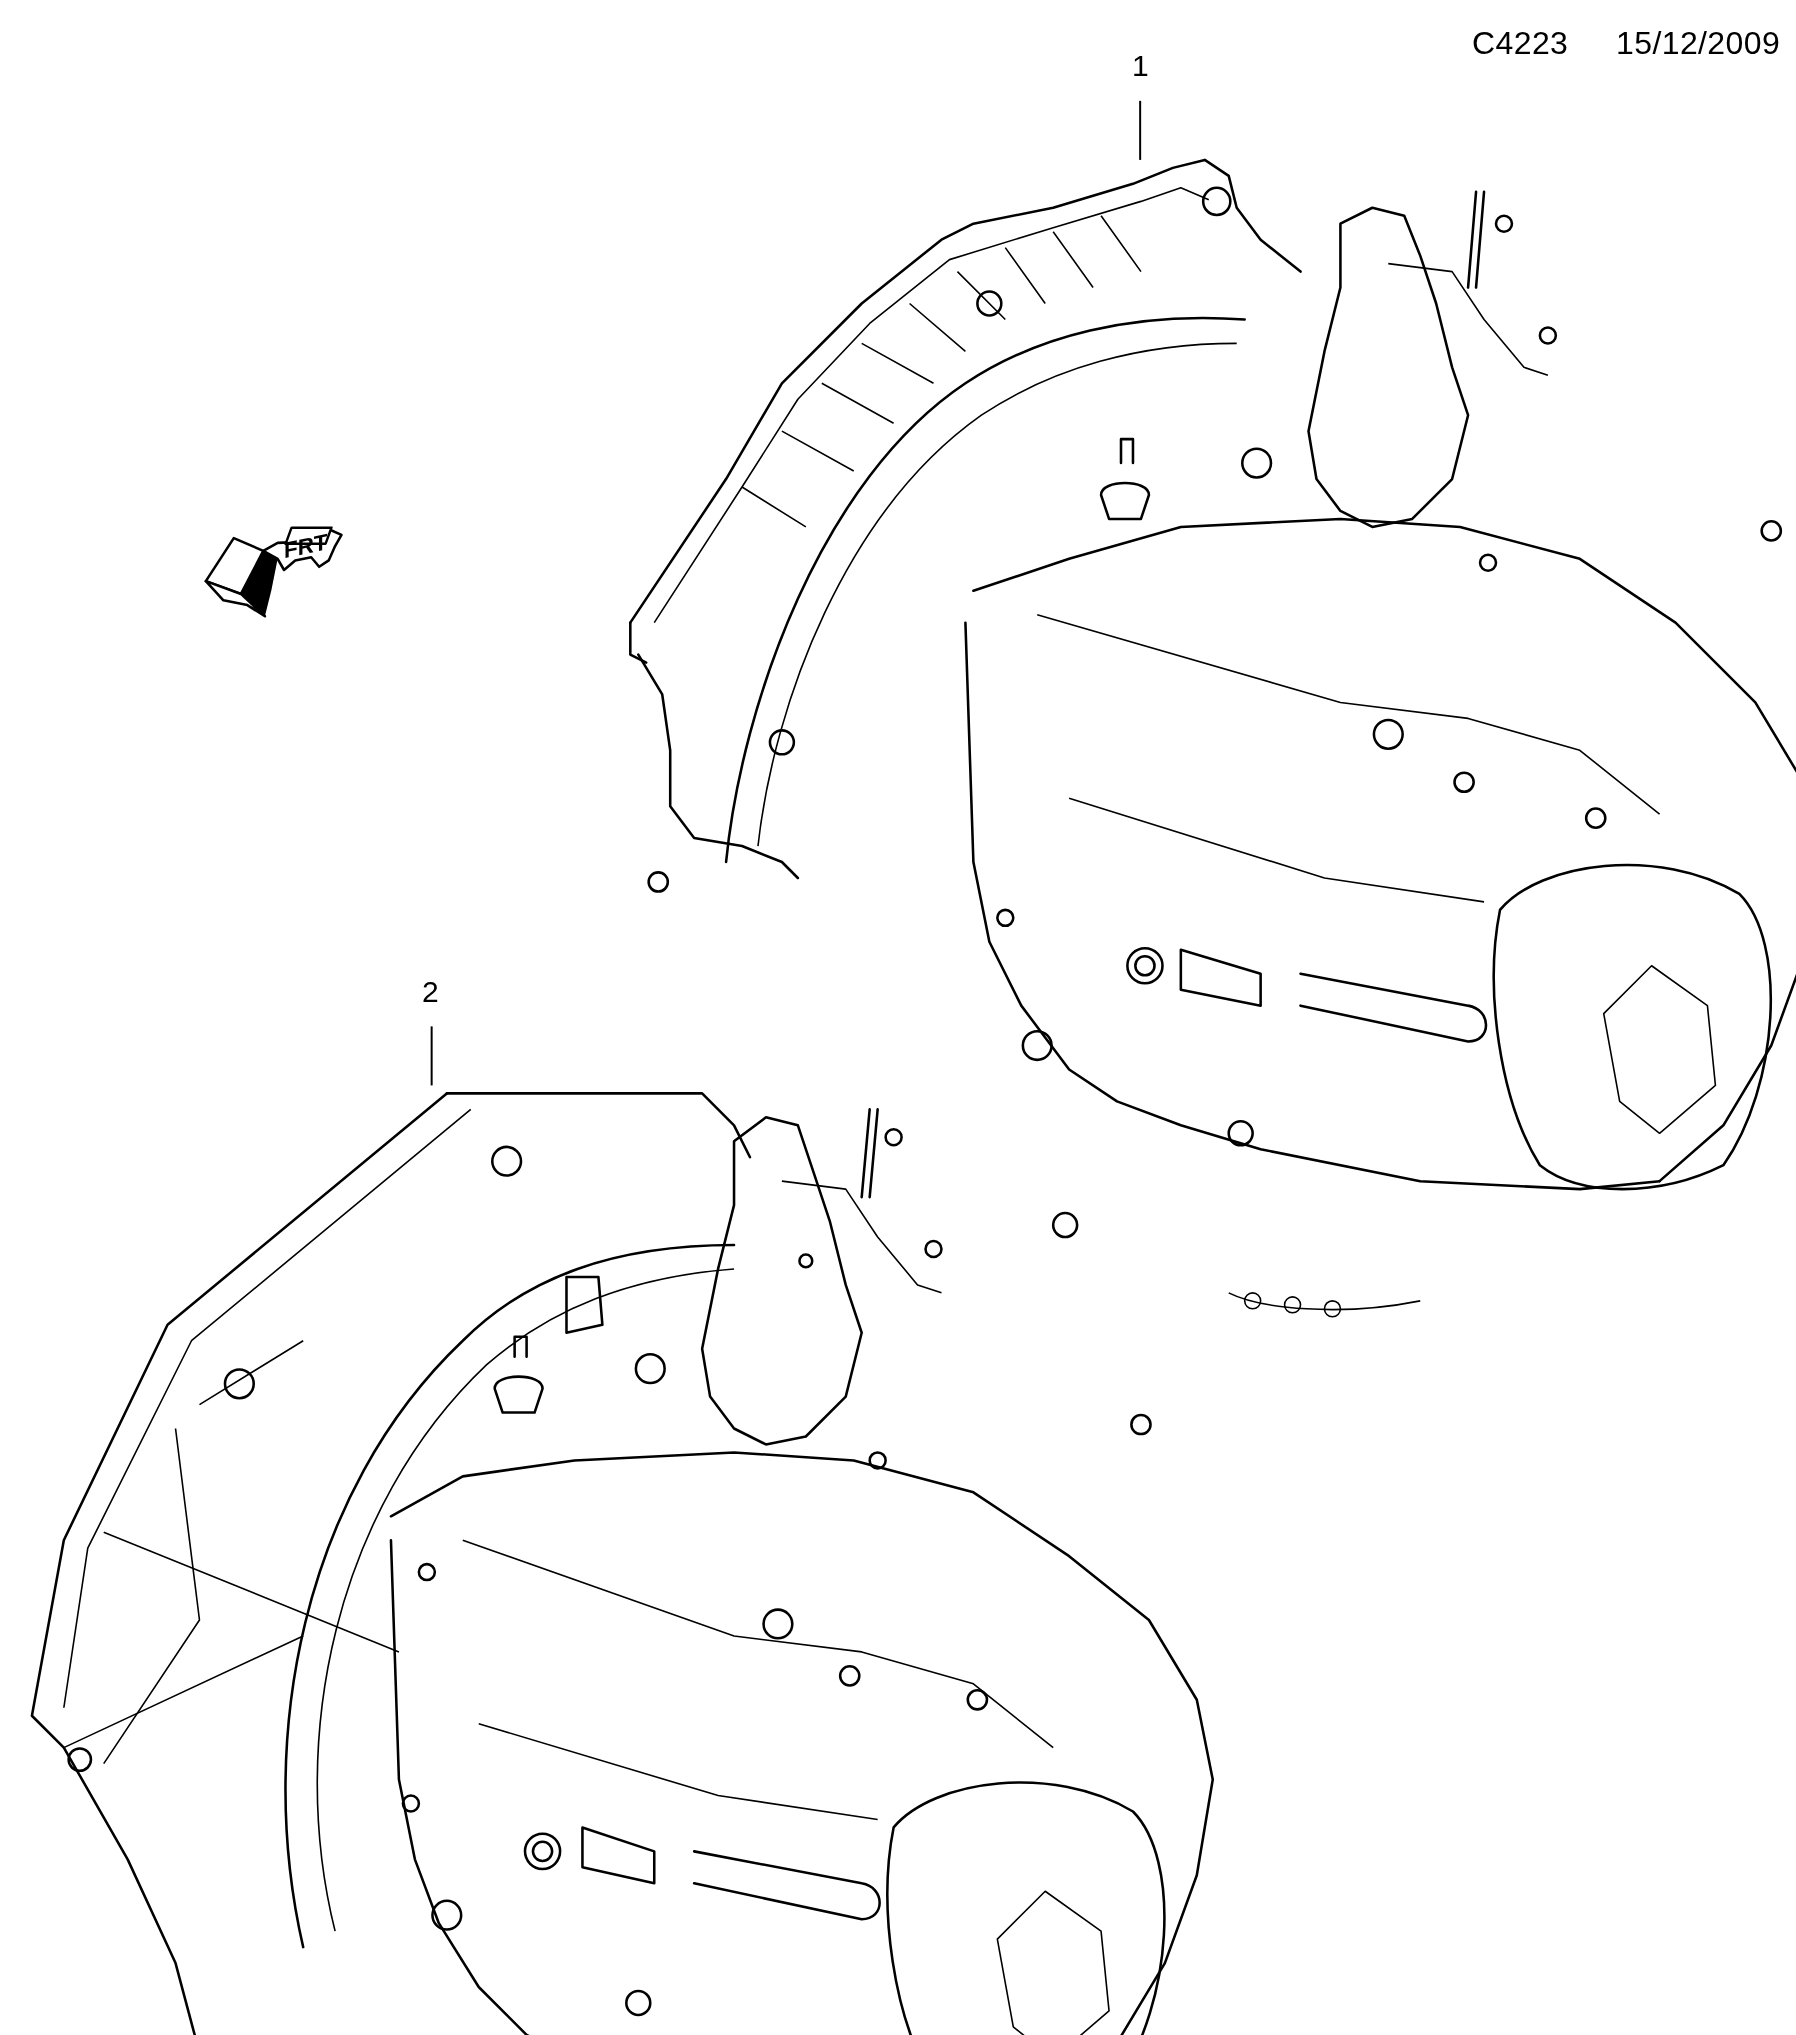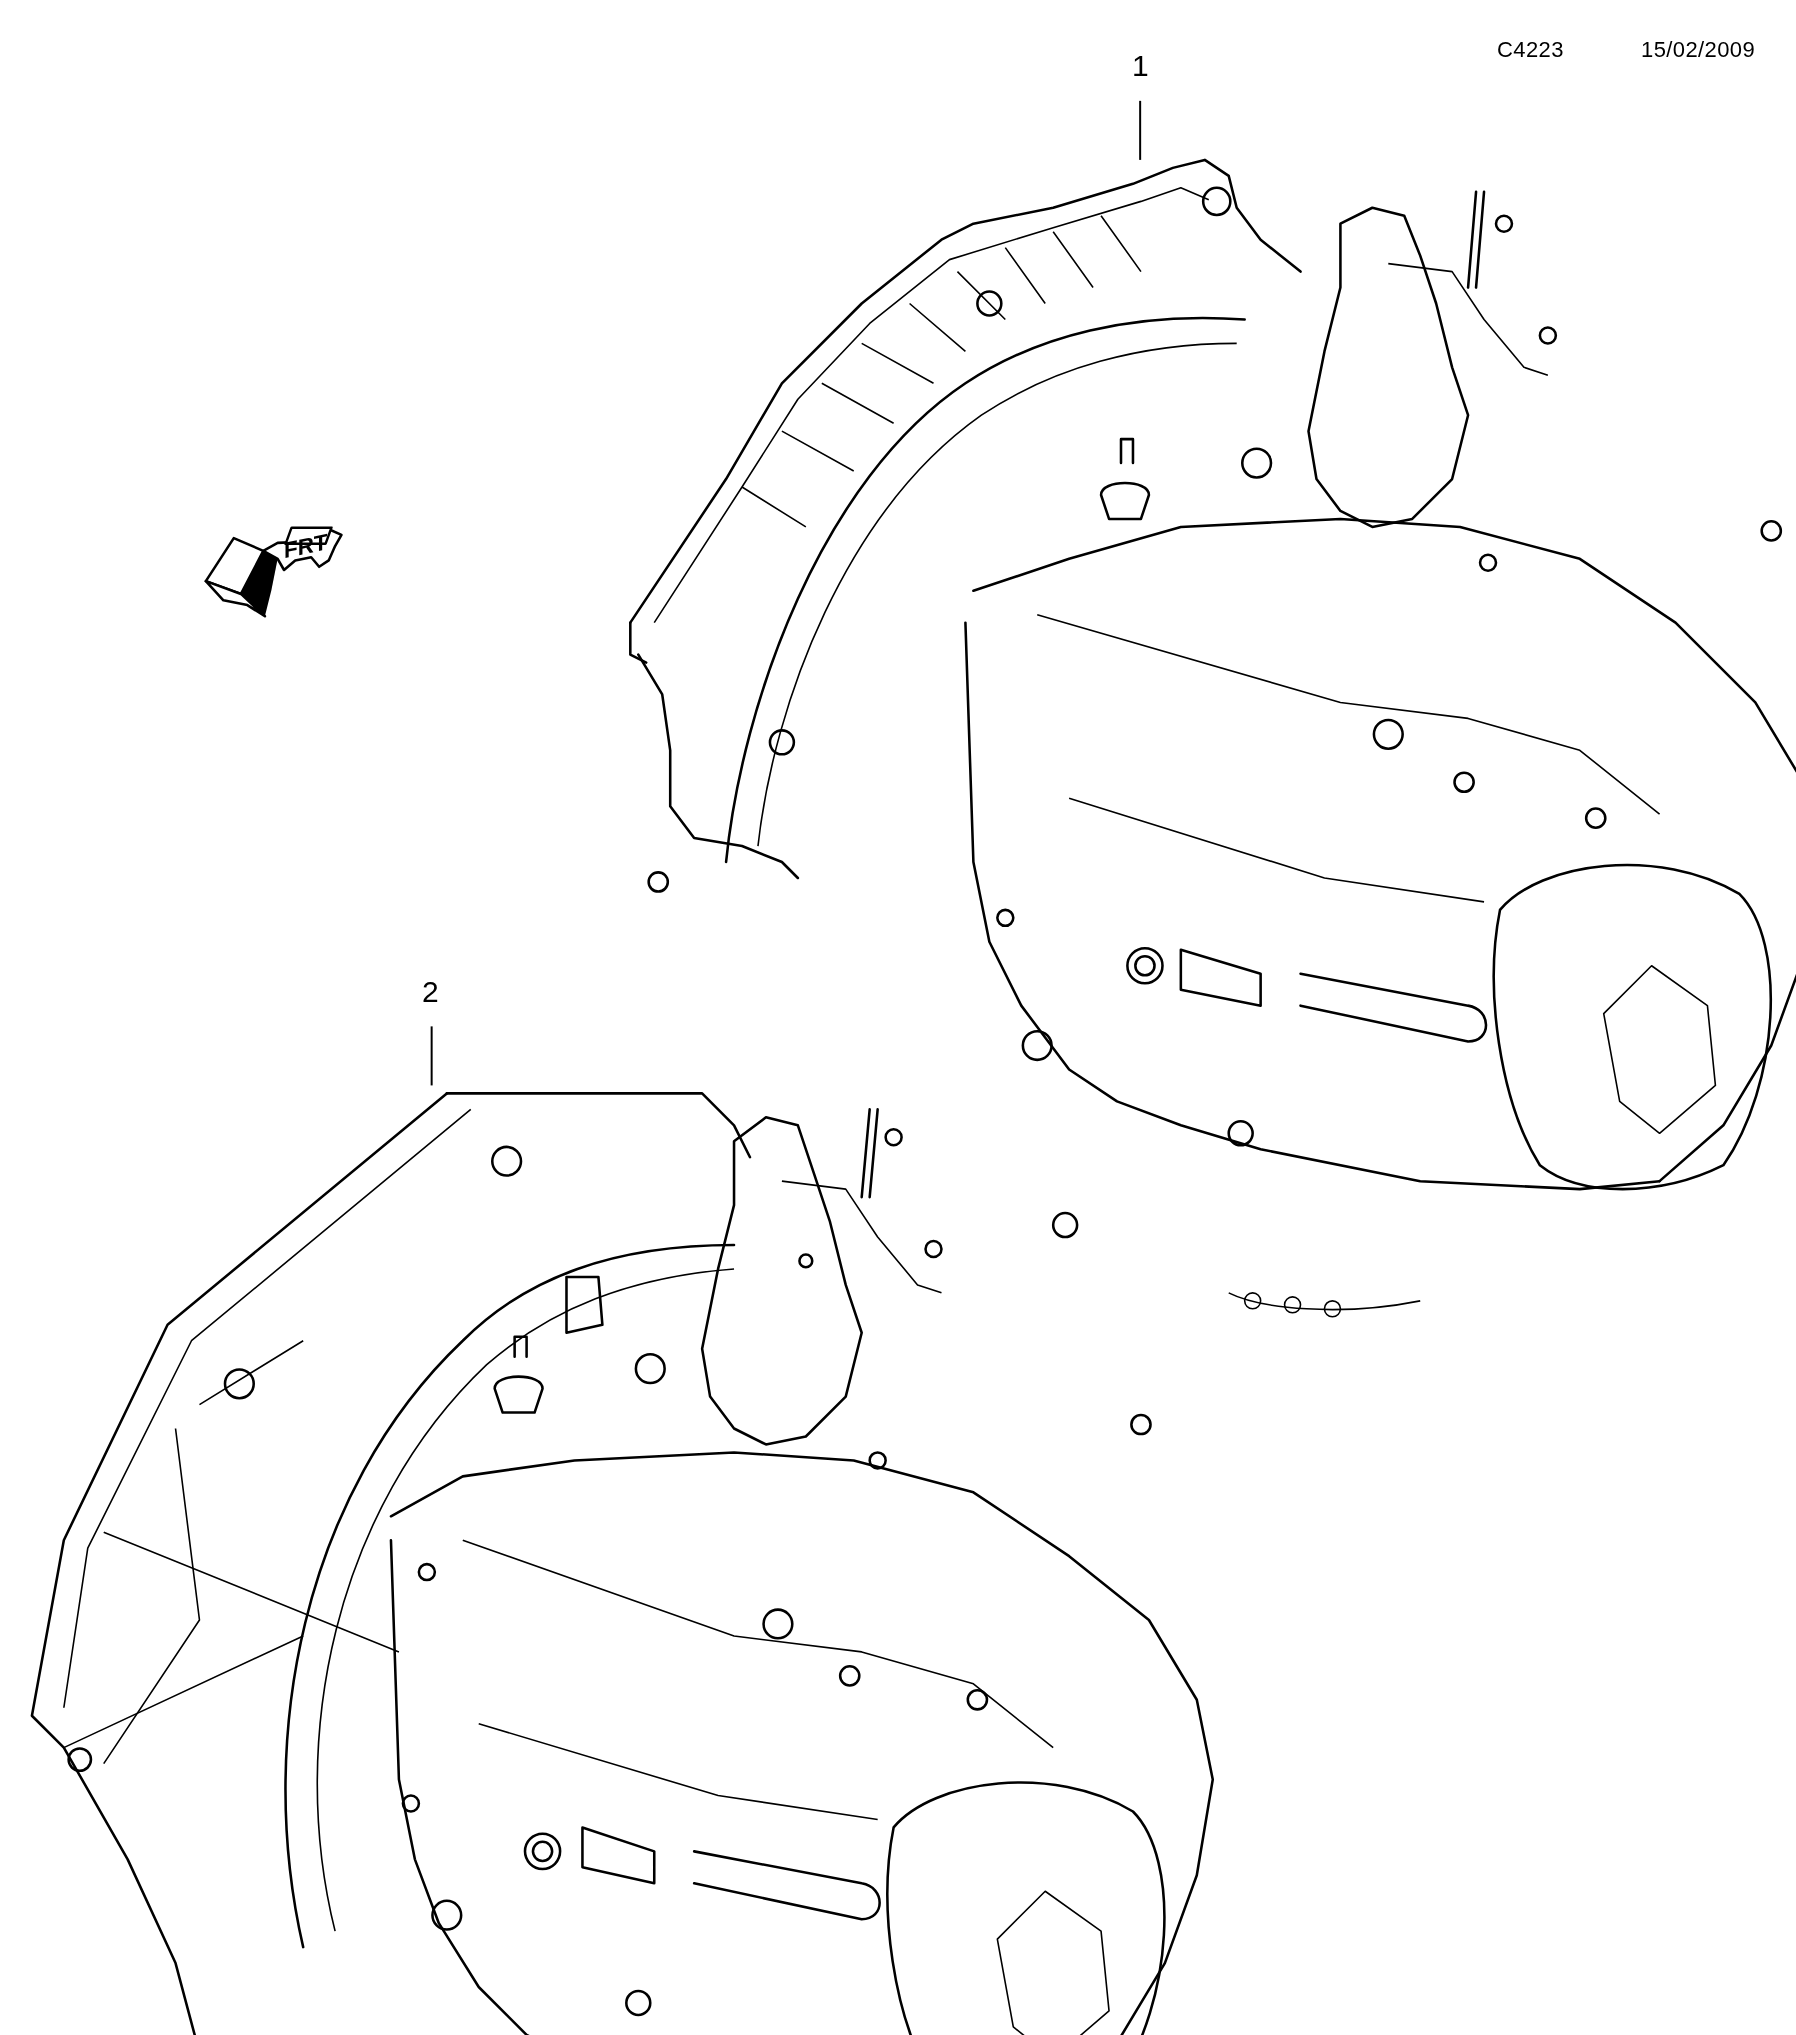--- a/index.html
+++ b/index.html
@@ -1,32 +1,32 @@
 <!DOCTYPE html>
 <html style="font-size:12.8px"><head>
 <meta charset="utf-8">
 <style>
   html, body { margin: 0; padding: 0; background: #ffffff; }
   body { width: 1796px; height: 2036px; position: relative; overflow: hidden; font-family: "Liberation Sans", sans-serif; color: #000; }
-  .hdr { position: absolute; top: 37px; font-size: 22px; letter-spacing: 0.4px; margin-left: 25px; }
+  .hdr { position: absolute; top: 25px; font-size: 32px; letter-spacing: 0.4px; }
   #hdr-code { left: 1472px; }
   #hdr-date { left: 1616px; }
   .callout { position: absolute; font-size: 30px; }
   #callout-1 { left: 1132px; top: 49px; }
   #callout-2 { left: 422px; top: 975px; }
   svg.layer { position: absolute; left: 0; top: 0; }
   .ln { fill: none; stroke: #000; stroke-width: 3.2; stroke-linejoin: round; stroke-linecap: round; }
   .thin { fill: none; stroke: #000; stroke-width: 2; stroke-linejoin: round; }
   .fw { fill: #fff; stroke: #000; stroke-width: 3.2; stroke-linejoin: round; }
 </style>
 </head>
 <body>
 
 <div id="hdr-code" class="hdr">C4223</div>
-<div id="hdr-date" class="hdr">15/02/2009</div>
+<div id="hdr-date" class="hdr">15/12/2009</div>
 
 <div id="callout-1" class="callout">1</div>
 <div id="callout-2" class="callout">2</div>
 
 <svg class="layer" width="1796" height="2036" viewBox="0 0 2251 2551">
   <line x1="1429" y1="126" x2="1429" y2="200" stroke="#000" stroke-width="2.5"></line>
   <line x1="541" y1="1286" x2="541" y2="1360" stroke="#000" stroke-width="2.5"></line>
 </svg>
 
 <svg class="layer" width="1796" height="2036" viewBox="0 0 2251 2551">

